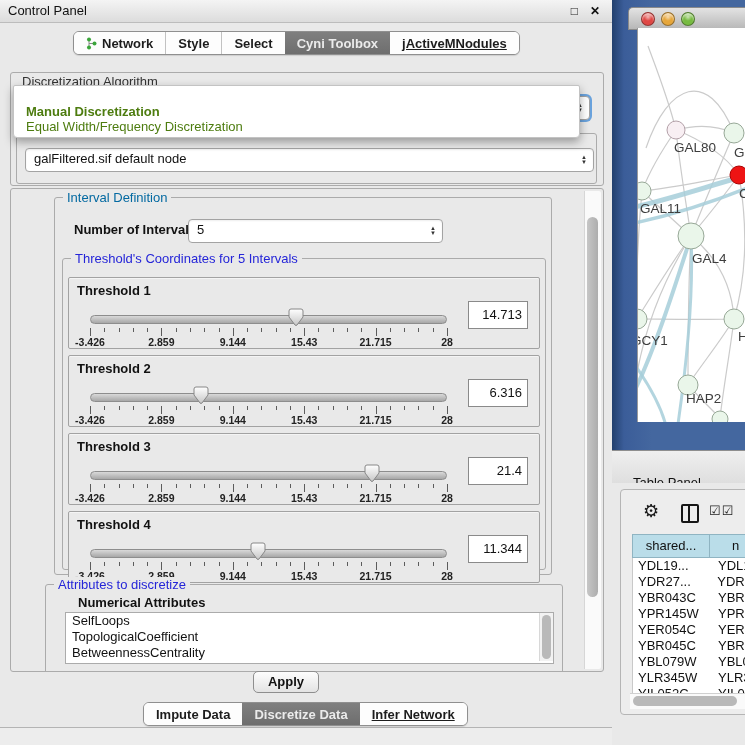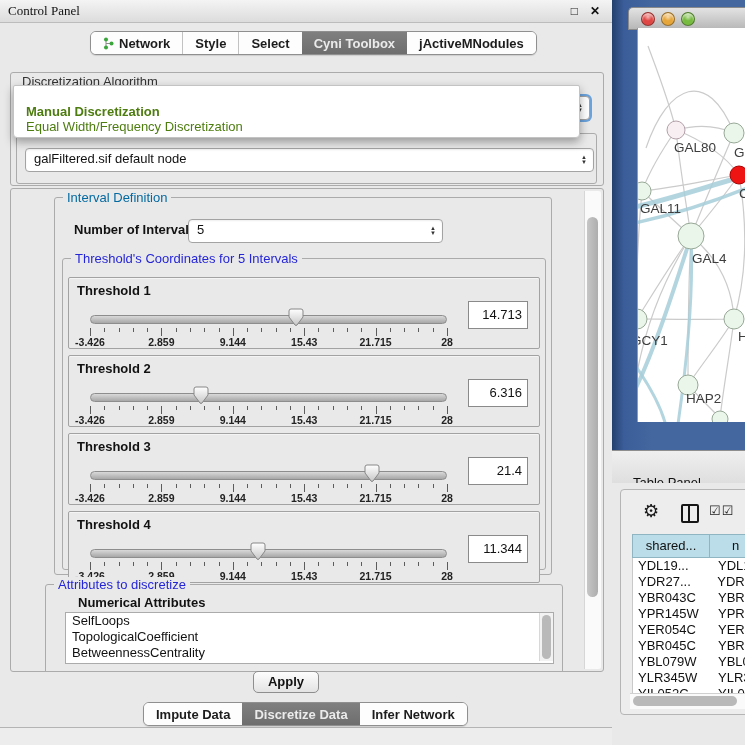--- a/index.html
+++ b/index.html
@@ -5,32 +5,32 @@
   html,body{margin:0;padding:0;background:#777;}
   #stage{position:relative;width:745px;height:745px;overflow:hidden;
          font-family:"Liberation Sans",sans-serif;background:#e9e9e9;
          -webkit-font-smoothing:antialiased;}
   .abs{position:absolute;}
 
   
   #control-panel{left:0;top:0;width:612px;height:745px;background:#e9e9e9;border-right:1px solid #b5b5b5;}
   #cp-titlebar{left:0;top:0;width:612px;height:22px;background:linear-gradient(#f4f4f4,#dcdcdc);
                border-bottom:1px solid #bcbcbc;font-size:13px;color:#111;}
-  #cp-title{left:8px;top:0;line-height:22px;font-family:Liberation Serif, serif;}
+  #cp-title{left:8px;top:0;line-height:22px;}
   #cp-float{right:34px;top:0;line-height:22px;font-size:12px;color:#222;}
   #cp-close{right:12px;top:0;line-height:22px;font-size:12px;font-weight:bold;color:#111;}
 
   
   .tabstrip{display:flex;border:1px solid #8f8f8f;border-radius:6px;overflow:hidden;background:#fff;
             height:22px;font-size:13px;font-weight:bold;color:#1c1c1c;box-shadow:0 1px 1px rgba(0,0,0,.12);}
   .tabstrip .tab{display:flex;align-items:center;gap:5px;padding:0 12px;background:#fdfdfd;cursor:default;white-space:nowrap;}
   .tabstrip .tab:not(:first-child){border-left:1px solid #c2c2c2;}
   .tabstrip .tab.sel{background:linear-gradient(#7f7f7f,#6e6e6e);color:#ebebeb;border-left:none;}
-  .tabstrip .tab.sel + .tab{border-left:none;}
-  #top-tabs{left:90px;top:31px;text-align:right;}
+  .tabstrip .tab.sel + .tab{border-left:none;text-decoration:underline;}
+  #top-tabs{left:73px;top:31px;text-align:right;}
   #bottom-tabs{left:143px;top:702px;}
   #bottom-rule{left:0;top:727px;width:612px;height:18px;background:#ededed;border-top:1px solid #b4b4b4;}
 
   .net-ic svg{display:block;}
 
   
   .panelbox{border:1px solid #ababab;border-radius:3px;}
   .fs{position:absolute;border:1px solid #ababab;border-radius:3px;}
   .legend{position:absolute;top:-8px;left:8px;background:#e9e9e9;padding:0 4px;font-size:13px;color:#222;white-space:nowrap;}
   .legend.green{color:#0369a1;}

